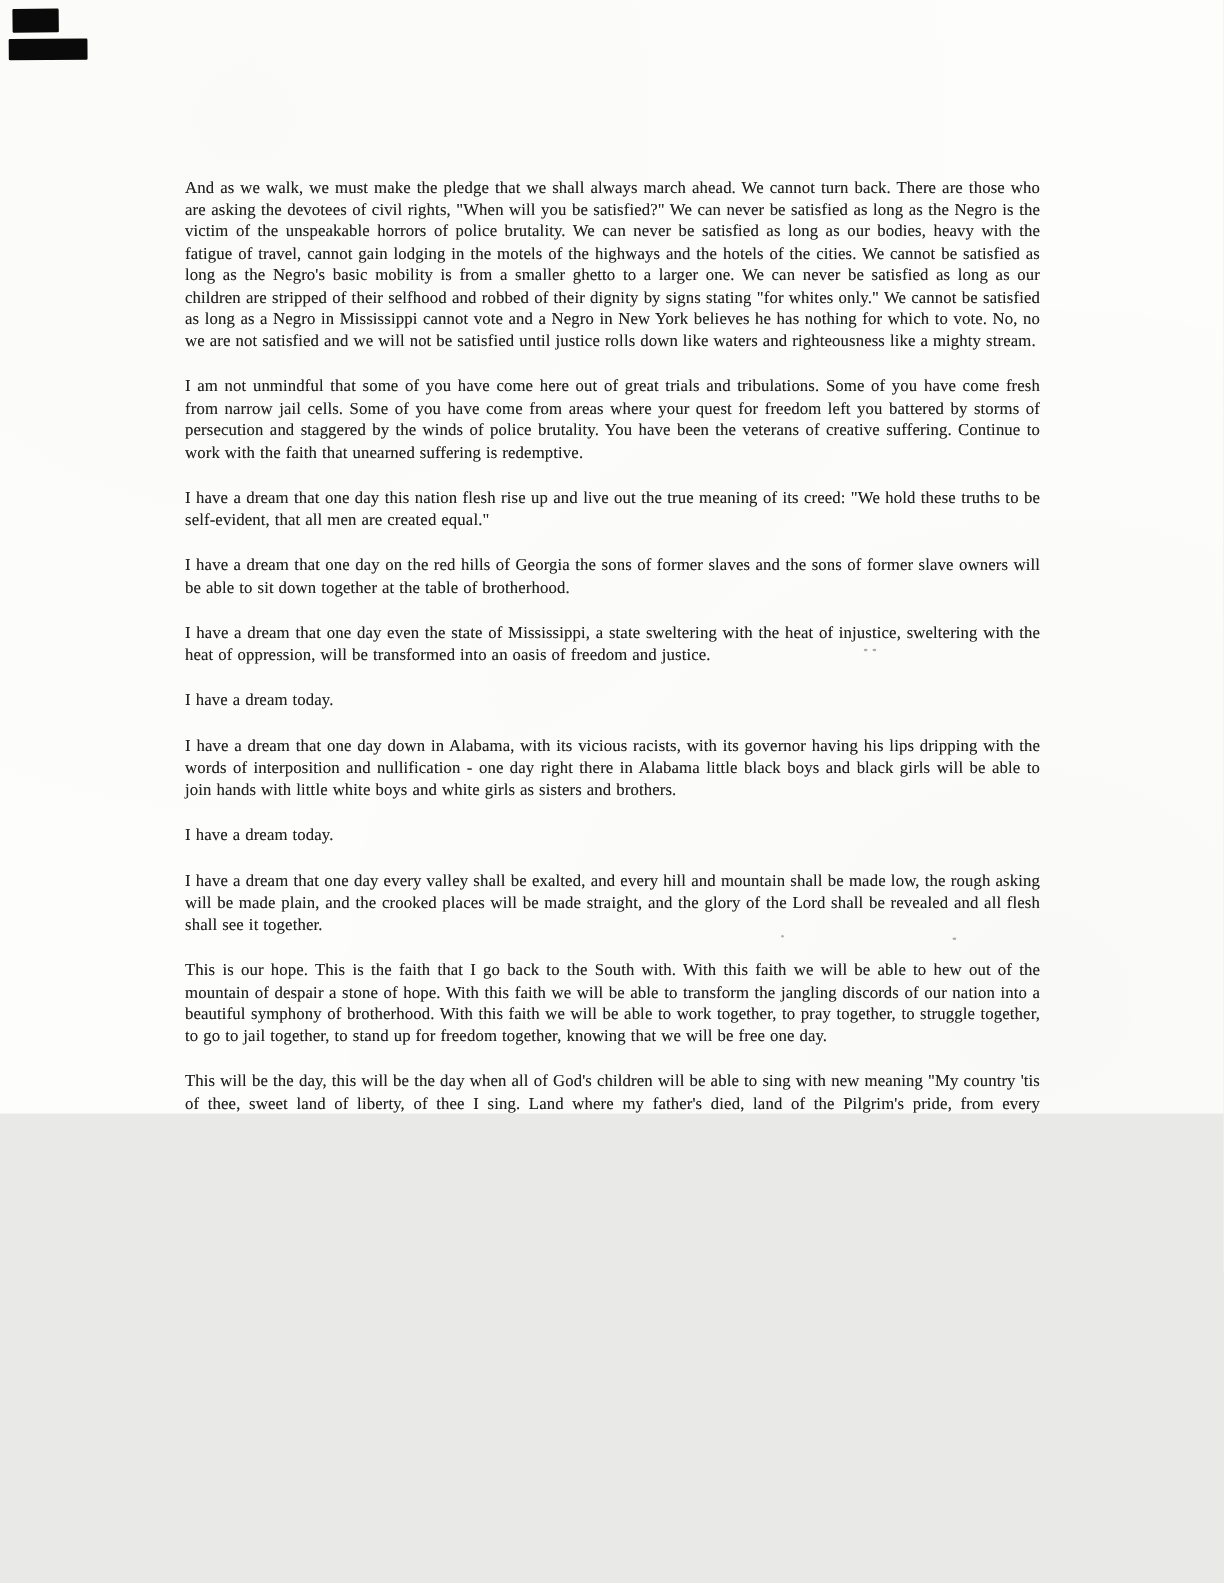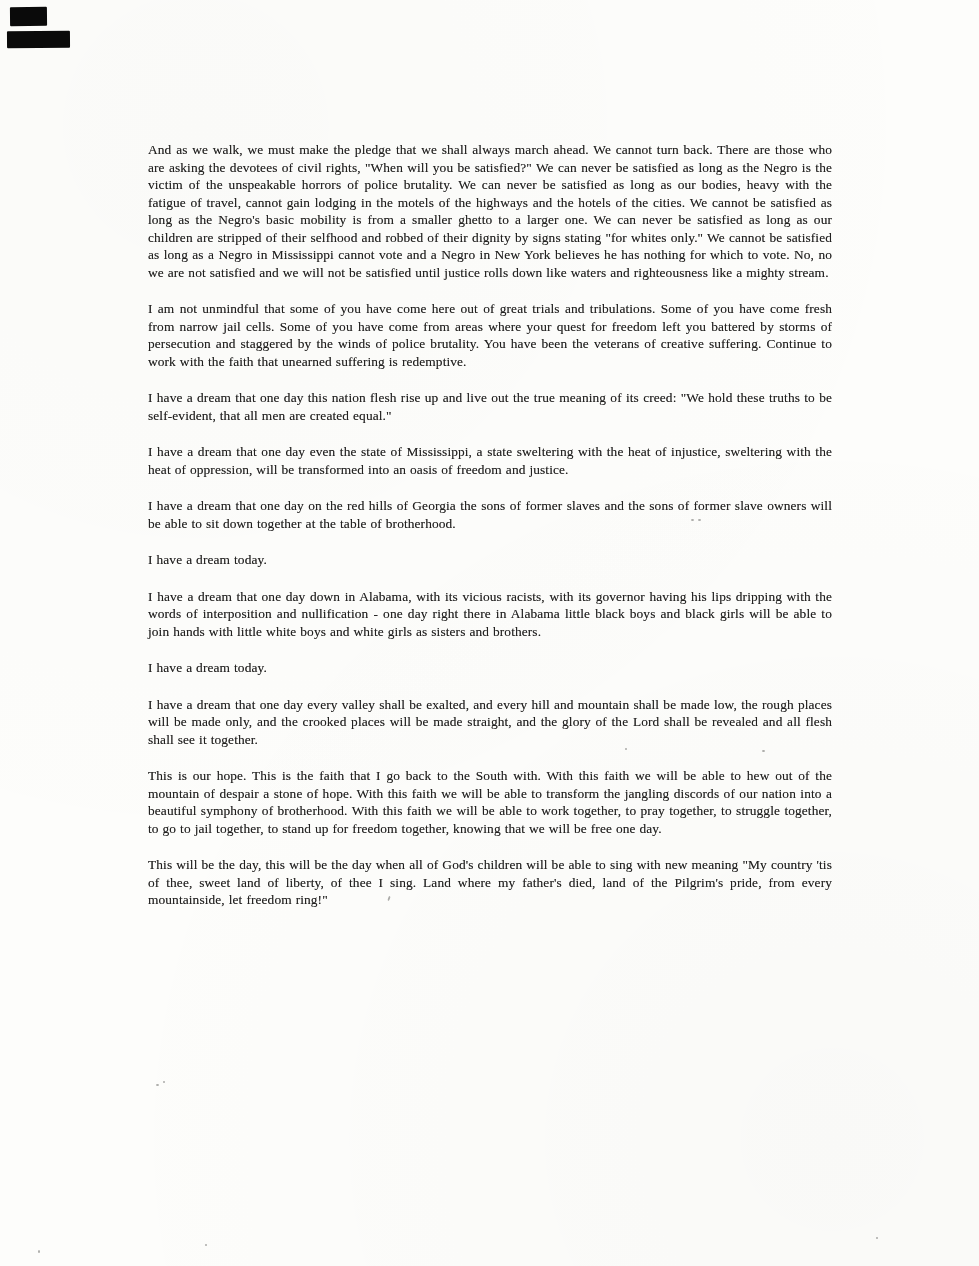--- a/index.html
+++ b/index.html
@@ -3,21 +3,21 @@
 <meta charset="utf-8">
 <style>
   html, body {
     margin: 0;
     padding: 0;
     background: #e9e9e7;
   }
   .page {
     position: relative;
     width: 979px;
-    height: 1266px;
+    height: 891px;
     margin: 0 auto;
     background: #fdfdfb;
     background-image:
       radial-gradient(circle at 20% 10%, rgba(0,0,0,0.012), transparent 60%),
       radial-gradient(circle at 85% 90%, rgba(0,0,0,0.015), transparent 55%);
     overflow: hidden;
     font-family: "Liberation Serif", "DejaVu Serif", serif;
   }
   .corner-mark {
     position: absolute;
@@ -76,26 +76,26 @@
 
 <div class="page">
 
   <div class="corner-mark mark-1"></div>
   <div class="corner-mark mark-2"></div>
 
   <div class="text-block">
     <p>And as we walk, we must make the pledge that we shall always march ahead. We cannot turn back. There are those who are asking the devotees of civil rights, "When will you be satisfied?" We can never be satisfied as long as the Negro is the victim of the unspeakable horrors of police brutality. We can never be satisfied as long as our bodies, heavy with the fatigue of travel, cannot gain lodging in the motels of the highways and the hotels of the cities. We cannot be satisfied as long as the Negro's basic mobility is from a smaller ghetto to a larger one. We can never be satisfied as long as our children are stripped of their selfhood and robbed of their dignity by signs stating "for whites only." We cannot be satisfied as long as a Negro in Mississippi cannot vote and a Negro in New York believes he has nothing for which to vote. No, no we are not satisfied and we will not be satisfied until justice rolls down like waters and righteousness like a mighty stream.</p>
     <p>I am not unmindful that some of you have come here out of great trials and tribulations. Some of you have come fresh from narrow jail cells. Some of you have come from areas where your quest for freedom left you battered by storms of persecution and staggered by the winds of police brutality. You have been the veterans of creative suffering. Continue to work with the faith that unearned suffering is redemptive.</p>
     <p>I have a dream that one day this nation flesh rise up and live out the true meaning of its creed: "We hold these truths to be self-evident, that all men are created equal."</p>
+    <p>I have a dream that one day on the red hills of Georgia the sons of former slaves and the sons of former slave owners will be able to sit down together at the table of brotherhood.</p>
     <p>I have a dream that one day even the state of Mississippi, a state sweltering with the heat of injustice, sweltering with the heat of oppression, will be transformed into an oasis of freedom and justice.</p>
-    <p>I have a dream that one day on the red hills of Georgia the sons of former slaves and the sons of former slave owners will be able to sit down together at the table of brotherhood.</p>
     <p>I have a dream today.</p>
     <p>I have a dream that one day down in Alabama, with its vicious racists, with its governor having his lips dripping with the words of interposition and nullification - one day right there in Alabama little black boys and black girls will be able to join hands with little white boys and white girls as sisters and brothers.</p>
     <p>I have a dream today.</p>
-    <p>I have a dream that one day every valley shall be exalted, and every hill and mountain shall be made low, the rough places will be made only, and the crooked places will be made straight, and the glory of the Lord shall be revealed and all flesh shall see it together.</p>
+    <p>I have a dream that one day every valley shall be exalted, and every hill and mountain shall be made low, the rough asking will be made plain, and the crooked places will be made straight, and the glory of the Lord shall be revealed and all flesh shall see it together.</p>
     <p>This is our hope. This is the faith that I go back to the South with. With this faith we will be able to hew out of the mountain of despair a stone of hope. With this faith we will be able to transform the jangling discords of our nation into a beautiful symphony of brotherhood. With this faith we will be able to work together, to pray together, to struggle together, to go to jail together, to stand up for freedom together, knowing that we will be free one day.</p>
     <p>This will be the day, this will be the day when all of God's children will be able to sing with new meaning "My country 'tis of thee, sweet land of liberty, of thee I sing. Land where my father's died, land of the Pilgrim's pride, from every mountainside, let freedom ring!"</p>
   </div>
 
   <div class="speck speck-a"></div>
   <div class="speck speck-b"></div>
   <div class="speck speck-c"></div>
   <div class="speck speck-d"></div>
   <div class="speck speck-e"></div>
   <div class="speck speck-f"></div>

